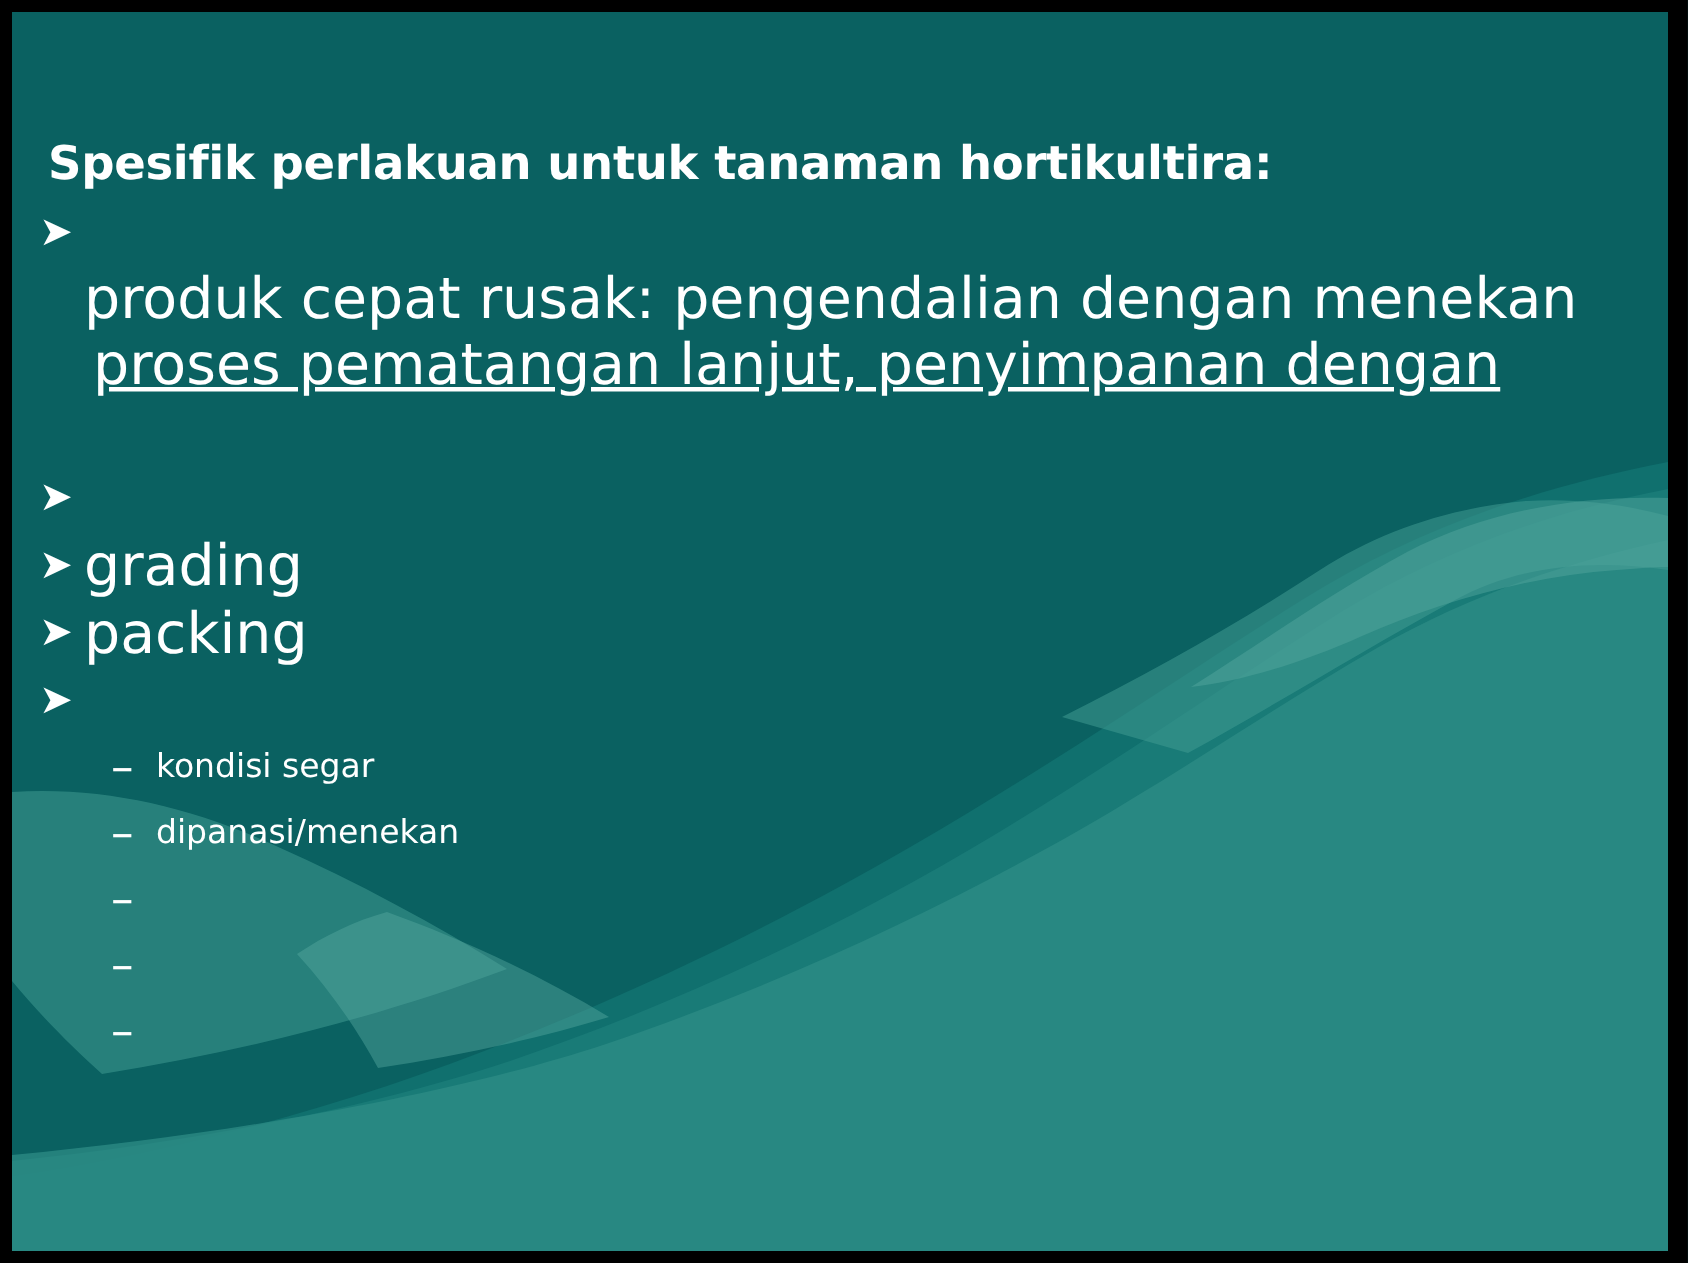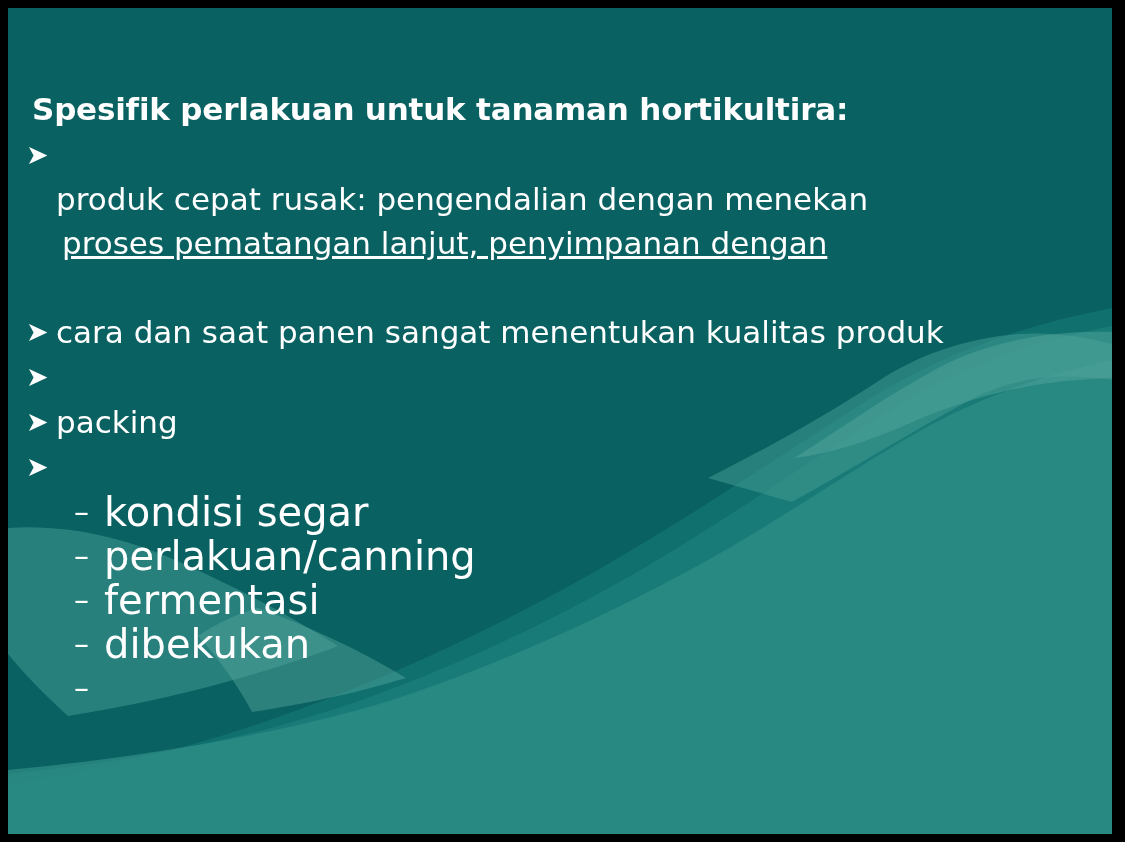--- a/index.html
+++ b/index.html
@@ -68,21 +68,21 @@
   }
   .bullet-mark {
     width: 30px;
     flex: 0 0 30px;
     font-size: 27px;
     line-height: 44px;
     text-align: left;
     color: #ffffff;
   }
   .bullet-text {
-    font-size: 31px;
+    font-size: 38px;
     line-height: 44px;
     font-weight: 400;
     white-space: pre-line;
   }
   .bullet-text .cont {
     display: block;
     padding-left: 6px;
     text-decoration: underline;
   }
   ul.sublist {
@@ -94,21 +94,21 @@
     display: flex;
     align-items: flex-start;
   }
   .dash-mark {
     width: 30px;
     flex: 0 0 30px;
     font-size: 30px;
     line-height: 44px;
   }
   .sub-text {
-    font-size: 40px;
+    font-size: 22px;
     line-height: 44px;
   }
 </style>
 </head>
 <body>
 
 <div class="slide-frame">
   <div class="slide">
 
     <div class="deco">
@@ -140,53 +140,51 @@
         <li>
           <span class="bullet-mark">➤</span>
           <span class="bullet-text">
             <span>produk cepat rusak: pengendalian dengan menekan</span>
             <span class="cont">proses pematangan lanjut, penyimpanan dengan</span>
           </span>
         </li>
 
         <li>
           <span class="bullet-mark">➤</span>
-          <span class="bullet-text">cara dan saat panen sangat menentukan kualitas produk</span>
         </li>
 
         <li>
           <span class="bullet-mark">➤</span>
+          <span class="bullet-text">grading</span>
         </li>
 
         <li>
           <span class="bullet-mark">➤</span>
           <span class="bullet-text">packing</span>
         </li>
 
         <li>
           <span class="bullet-mark">➤</span>
         </li>
       </ul>
 
       <ul class="sublist">
         <li>
           <span class="dash-mark">–</span>
           <span class="sub-text">kondisi segar</span>
         </li>
         <li>
           <span class="dash-mark">–</span>
-          <span class="sub-text">perlakuan/canning</span>
+          <span class="sub-text">dipanasi/menekan</span>
         </li>
         <li>
           <span class="dash-mark">–</span>
-          <span class="sub-text">fermentasi</span>
         </li>
         <li>
           <span class="dash-mark">–</span>
-          <span class="sub-text">dibekukan</span>
         </li>
         <li>
           <span class="dash-mark">–</span>
         </li>
       </ul>
     </div>
 
   </div>
 </div>
 

